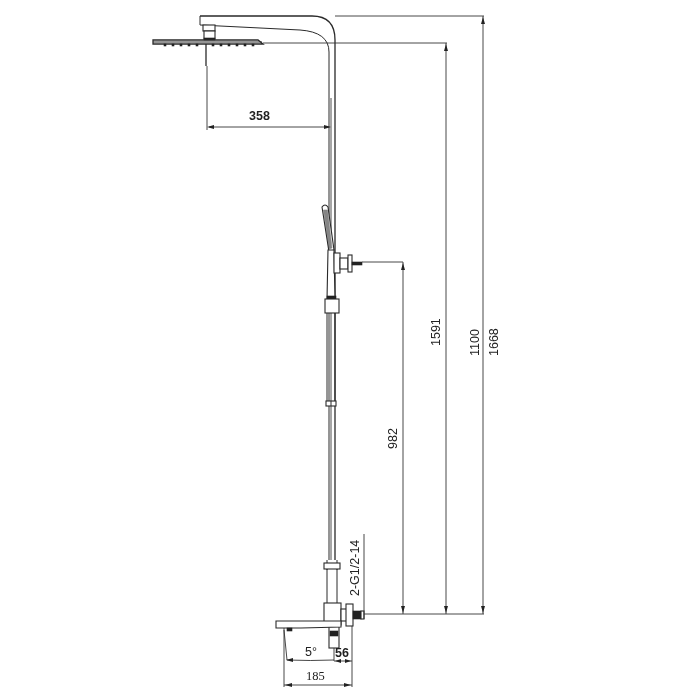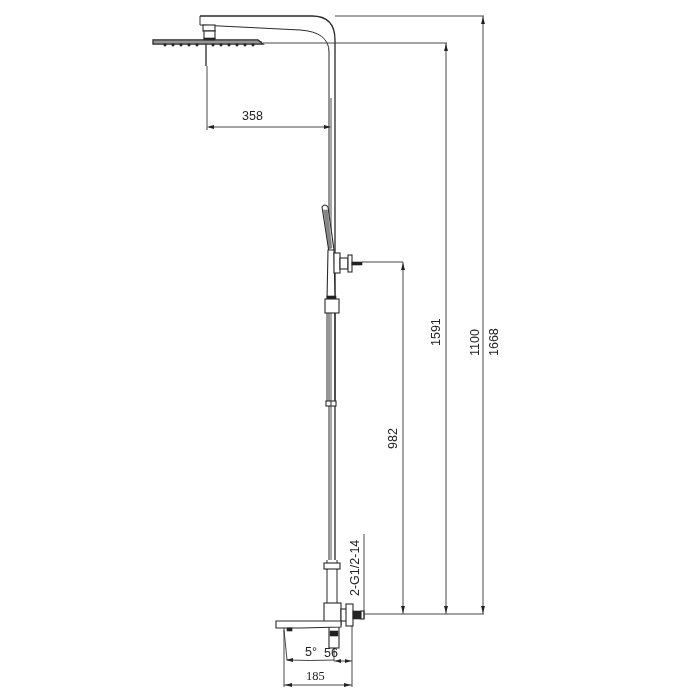--- a/index.html
+++ b/index.html
@@ -137,29 +137,29 @@
     <path class="arrow" d="M286 660 L293 658 L293 662 Z"></path>
     <line class="dim" x1="334" y1="661" x2="352" y2="661"></line>
     <path class="arrow" d="M335 661 L341 659 L341 663 Z"></path>
     <path class="arrow" d="M351 661 L345 659 L345 663 Z"></path>
     <line class="dim" x1="284" y1="685" x2="352" y2="685"></line>
     <path class="arrow" d="M285 685 L292 683 L292 687 Z"></path>
     <path class="arrow" d="M351 685 L344 683 L344 687 Z"></path>
   </g>
 </svg>
 
-<div class="lbl" style="left:242px; top:110px;">358</div>
+<div class="lbl" style="left:249px; top:110px;font-weight:bold;">358</div>
 
 <div class="lbl vert" style="left:387px; top:449px;">982</div>
 
 <div class="lbl vert" style="left:430px; top:346px;">1591</div>
 
 <div class="lbl vert" style="left:469px; top:356px;">1100</div>
 
 <div class="lbl vert" style="left:488px; top:356px;">1668</div>
 
 <div class="lbl vert" style="left:349px; top:596px;">2-G1/2-14</div>
 
 <div class="lbl" style="left:305px; top:646px;">5°</div>
 
-<div class="lbl" style="left:324px; top:647px;">56</div>
+<div class="lbl" style="left:335px; top:647px;font-weight:bold;">56</div>
 
 <div class="lbl" style="left:306px; top:670px;font-family:Liberation Serif, serif;">185</div>
 
 </body></html>

